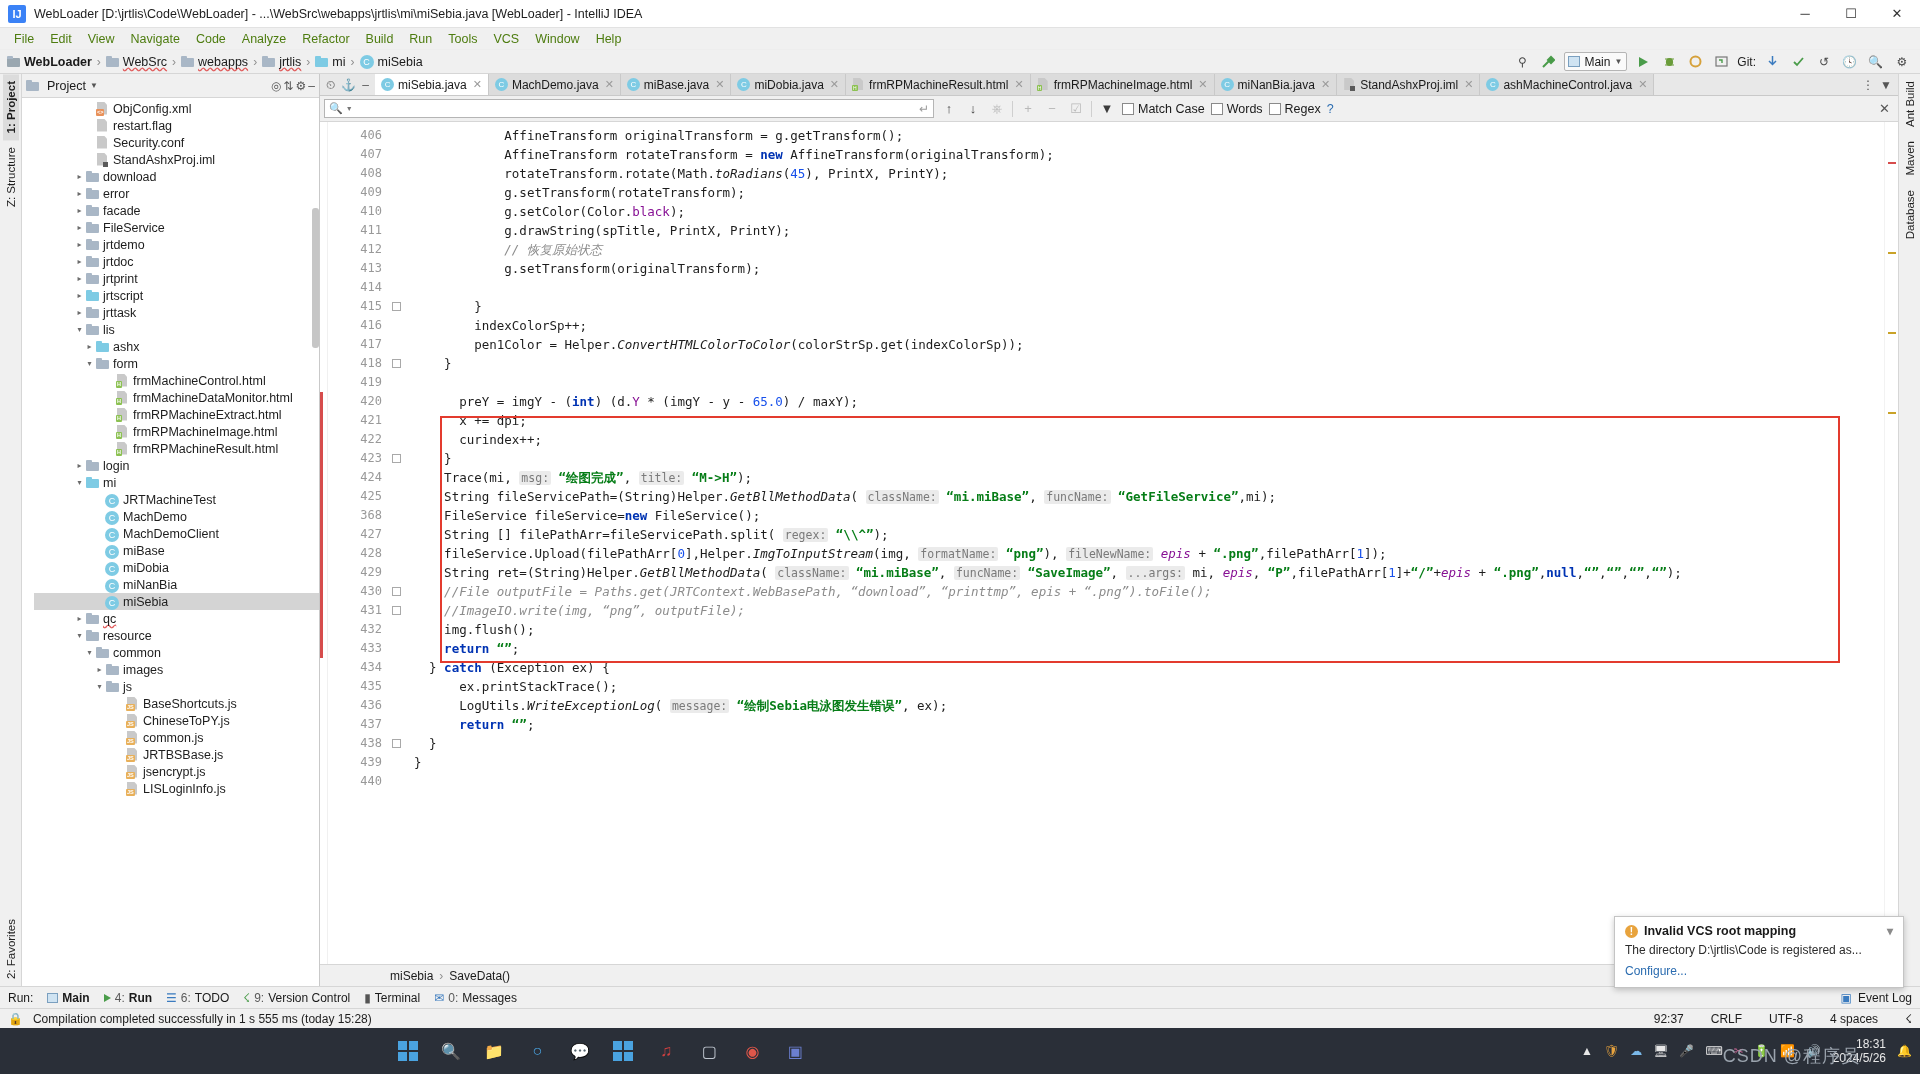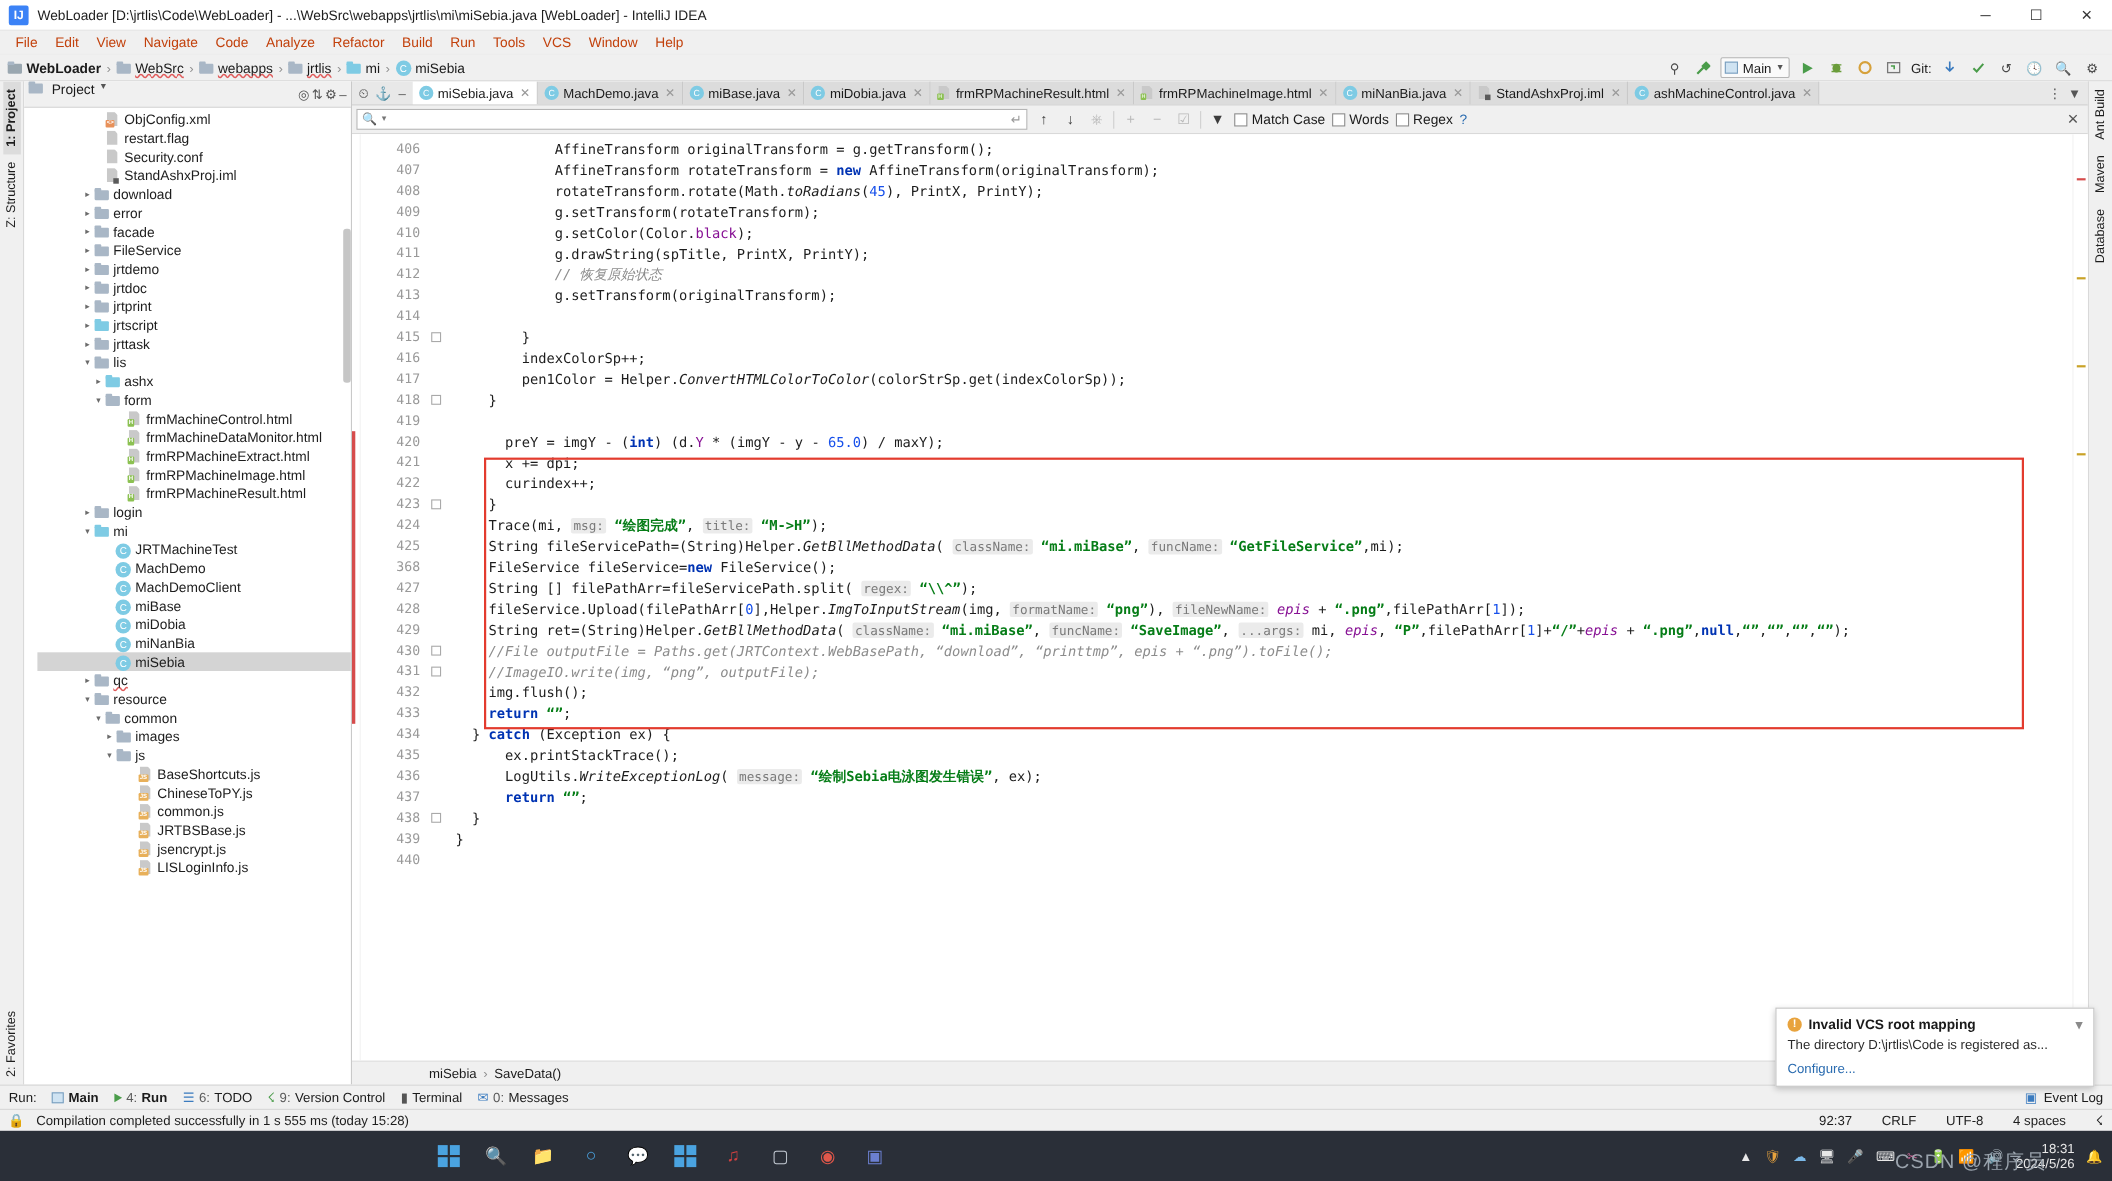--- a/index.html
+++ b/index.html
@@ -18,21 +18,21 @@
   .tb-icon { width:18px; height:18px; margin:0 8px 0 8px; background:#3b82f6; color:#fff;
     font-size:11px; font-weight:bold; display:flex; align-items:center; justify-content:center; border-radius:2px; }
   .tb-title { font-size:12.5px; color:#1d1d1d; }
   .tb-winbtns { margin-left:auto; display:flex; height:100%; }
   .tb-winbtn { width:46px; height:100%; display:flex; align-items:center; justify-content:center;
     font-size:13px; color:#333; }
 
   
   .menubar { height:22px; background:#f0f0f0; display:flex; align-items:center; padding-left:6px;
     border-bottom:1px solid #ededed; flex:none; }
-  .menu-item { padding:2px 8px; font-size:12.5px; color:#c2410c; line-height:16px; }
+  .menu-item { padding:2px 8px; font-size:12.5px; color:#4d7c0f; line-height:16px; }
 
   
   .navbar { height:24px; background:#f0f0f0; display:flex; align-items:center; padding-left:4px;
     border-bottom:1px solid #d6d6d6; flex:none; }
   .crumb { display:flex; align-items:center; font-size:12.5px; padding:1px 3px; }
   .crumb.bold { font-weight:bold; }
   .crumb-sep { color:#909090; margin:0 2px; font-size:12px; }
   .folder-ic { width:13px; height:11px; margin-right:4px; position:relative; display:inline-block; }
   .folder-ic::before { content:""; position:absolute; left:0; top:2px; width:13px; height:9px;
     background:#a9b7c6; border-radius:0 1px 1px 1px; }
@@ -59,21 +59,21 @@
   .rail { width:22px; background:#f0f0f0; border-right:1px solid #d6d6d6; display:flex; flex-direction:column;
     justify-content:space-between; align-items:center; flex:none; }
   .rail-tab { writing-mode:vertical-rl; transform:rotate(180deg); font-size:11.5px; padding:7px 2px; color:#1d1d1d;
     white-space:nowrap; }
   .rail-tab.active { background:#dcdcdc; font-weight:bold; }
   .rail-top, .rail-bot { display:flex; flex-direction:column; align-items:center; }
 
   
   .project { width:298px; background:#ffffff; display:flex; flex-direction:column; flex:none;
     border-right:1px solid #c9c9c9; }
-  .project-head { height:24px; background:#f0f0f0; display:flex; padding:0 4px;
+  .project-head { height:24px; background:#f0f0f0; display:flex; align-items:center; padding:0 4px;
     border-bottom:1px solid #d6d6d6; gap:4px; flex:none; }
   .proj-title { font-size:12.5px; }
   .proj-head-icons { margin-left:auto; display:flex; gap:2px; align-items:center; color:#555; font-size:12px; }
   .tree { flex:1; overflow:hidden; padding-top:2px; position:relative; font-size:12.5px; }
   .trow { height:17px; display:flex; align-items:center; white-space:nowrap;margin-left:12px; }
   .trow.sel { background:#d4d4d4; }
   .arrow { width:11px; text-align:center; font-size:8px; color:#6b6b6b; flex:none; }
   .arrow.none { visibility:hidden; }
   .fic { width:15px; height:14px; margin-right:3px; flex:none; position:relative; }
   .fic.xml::before, .fic.html::before, .fic.js::before, .fic.iml::before, .fic.txt::before {

